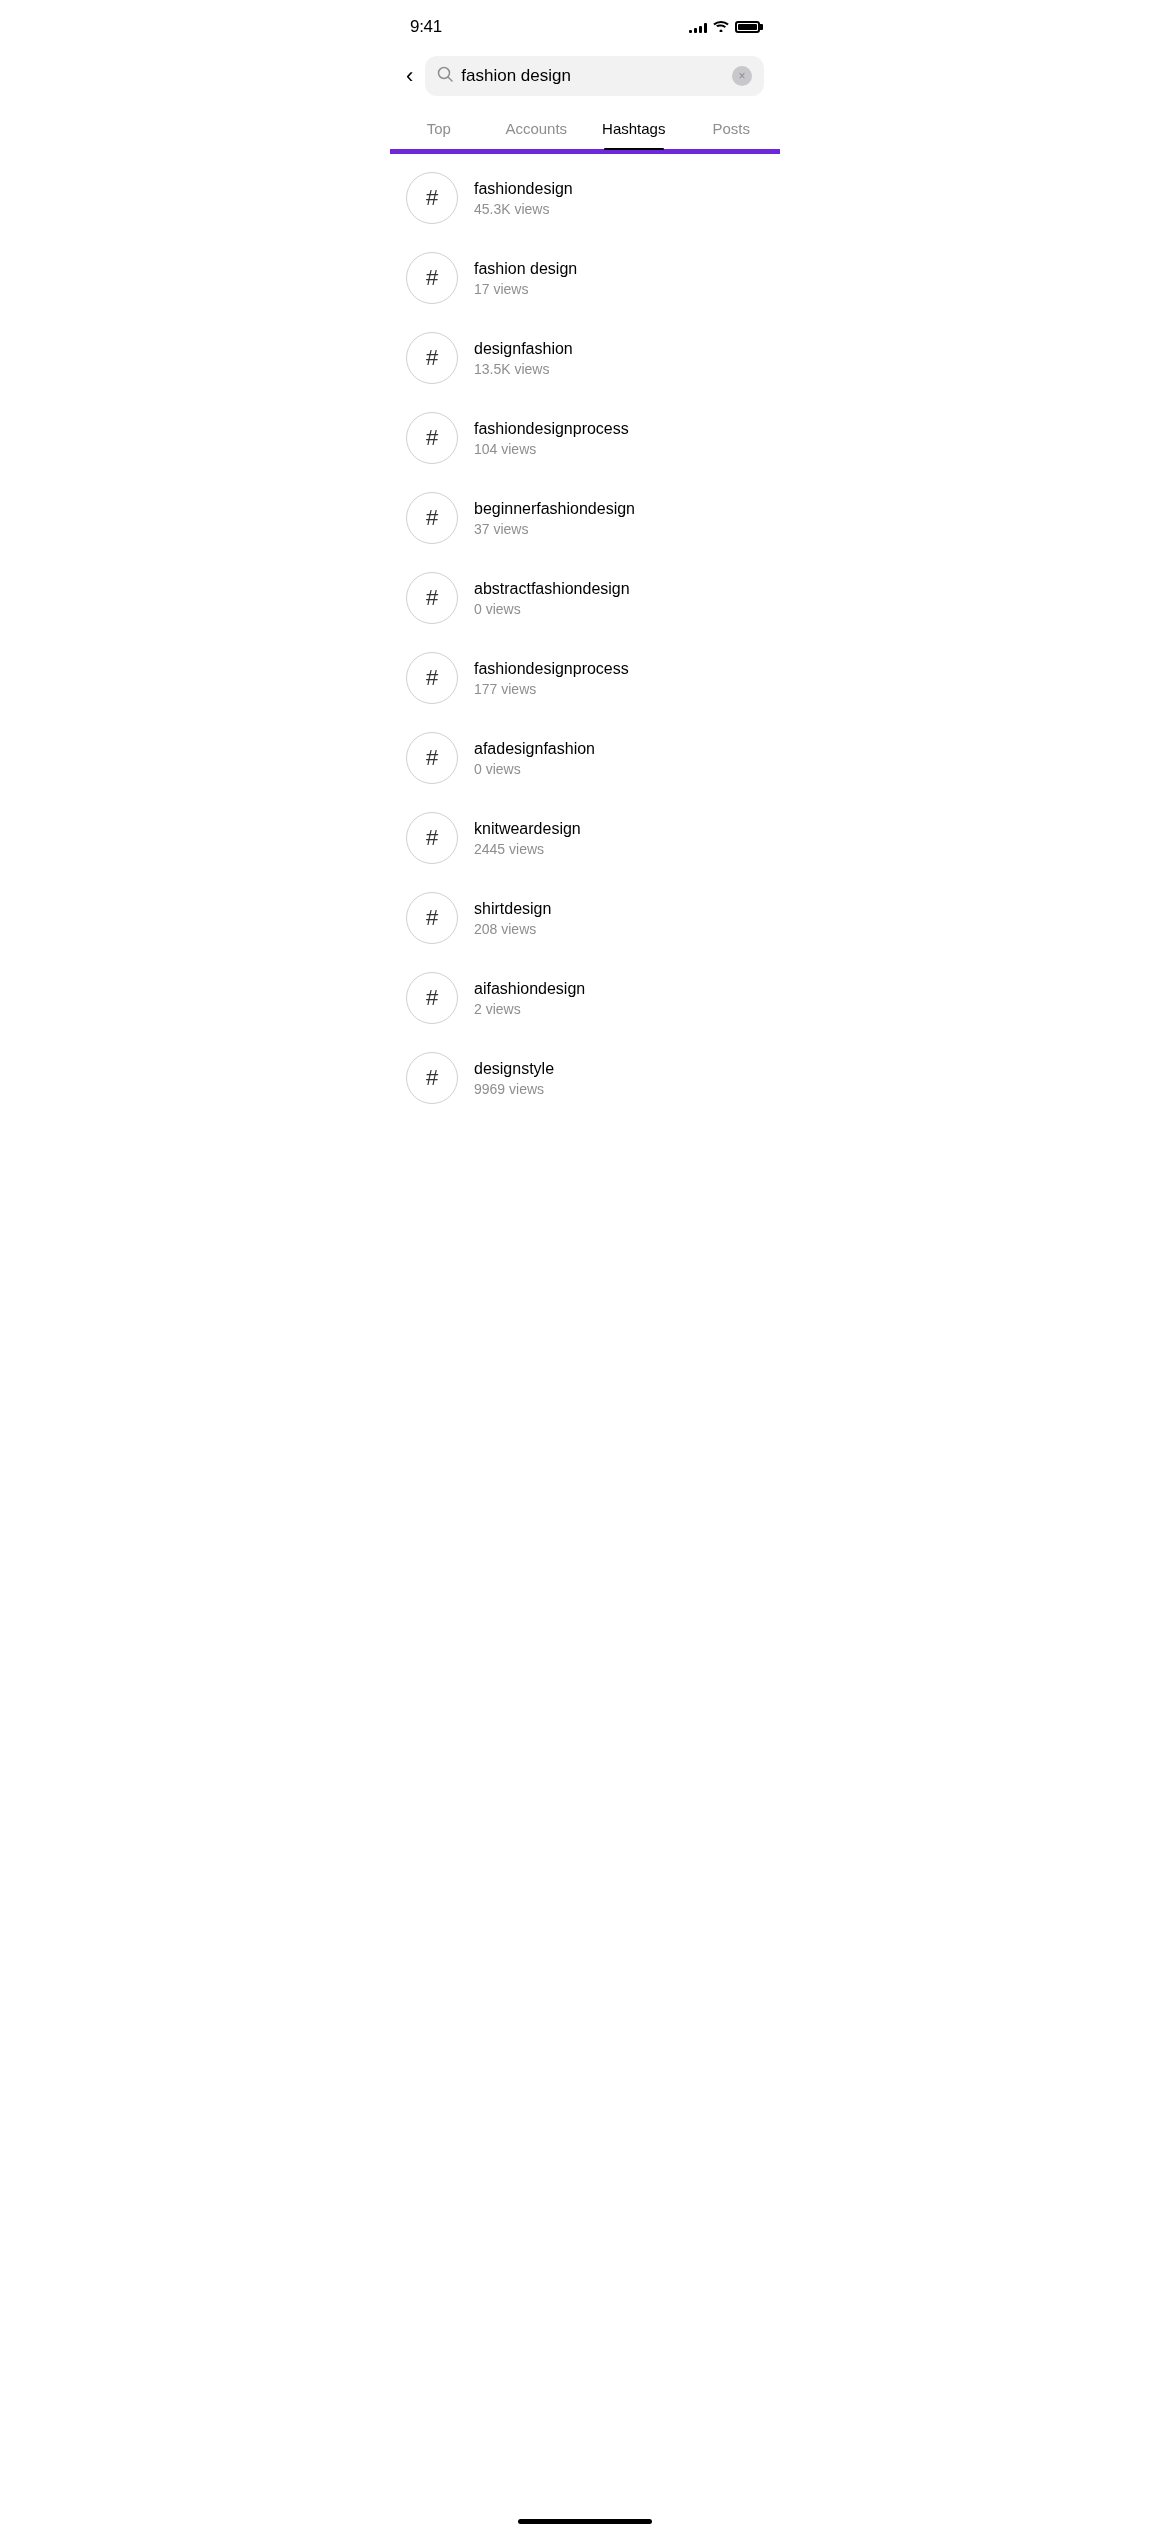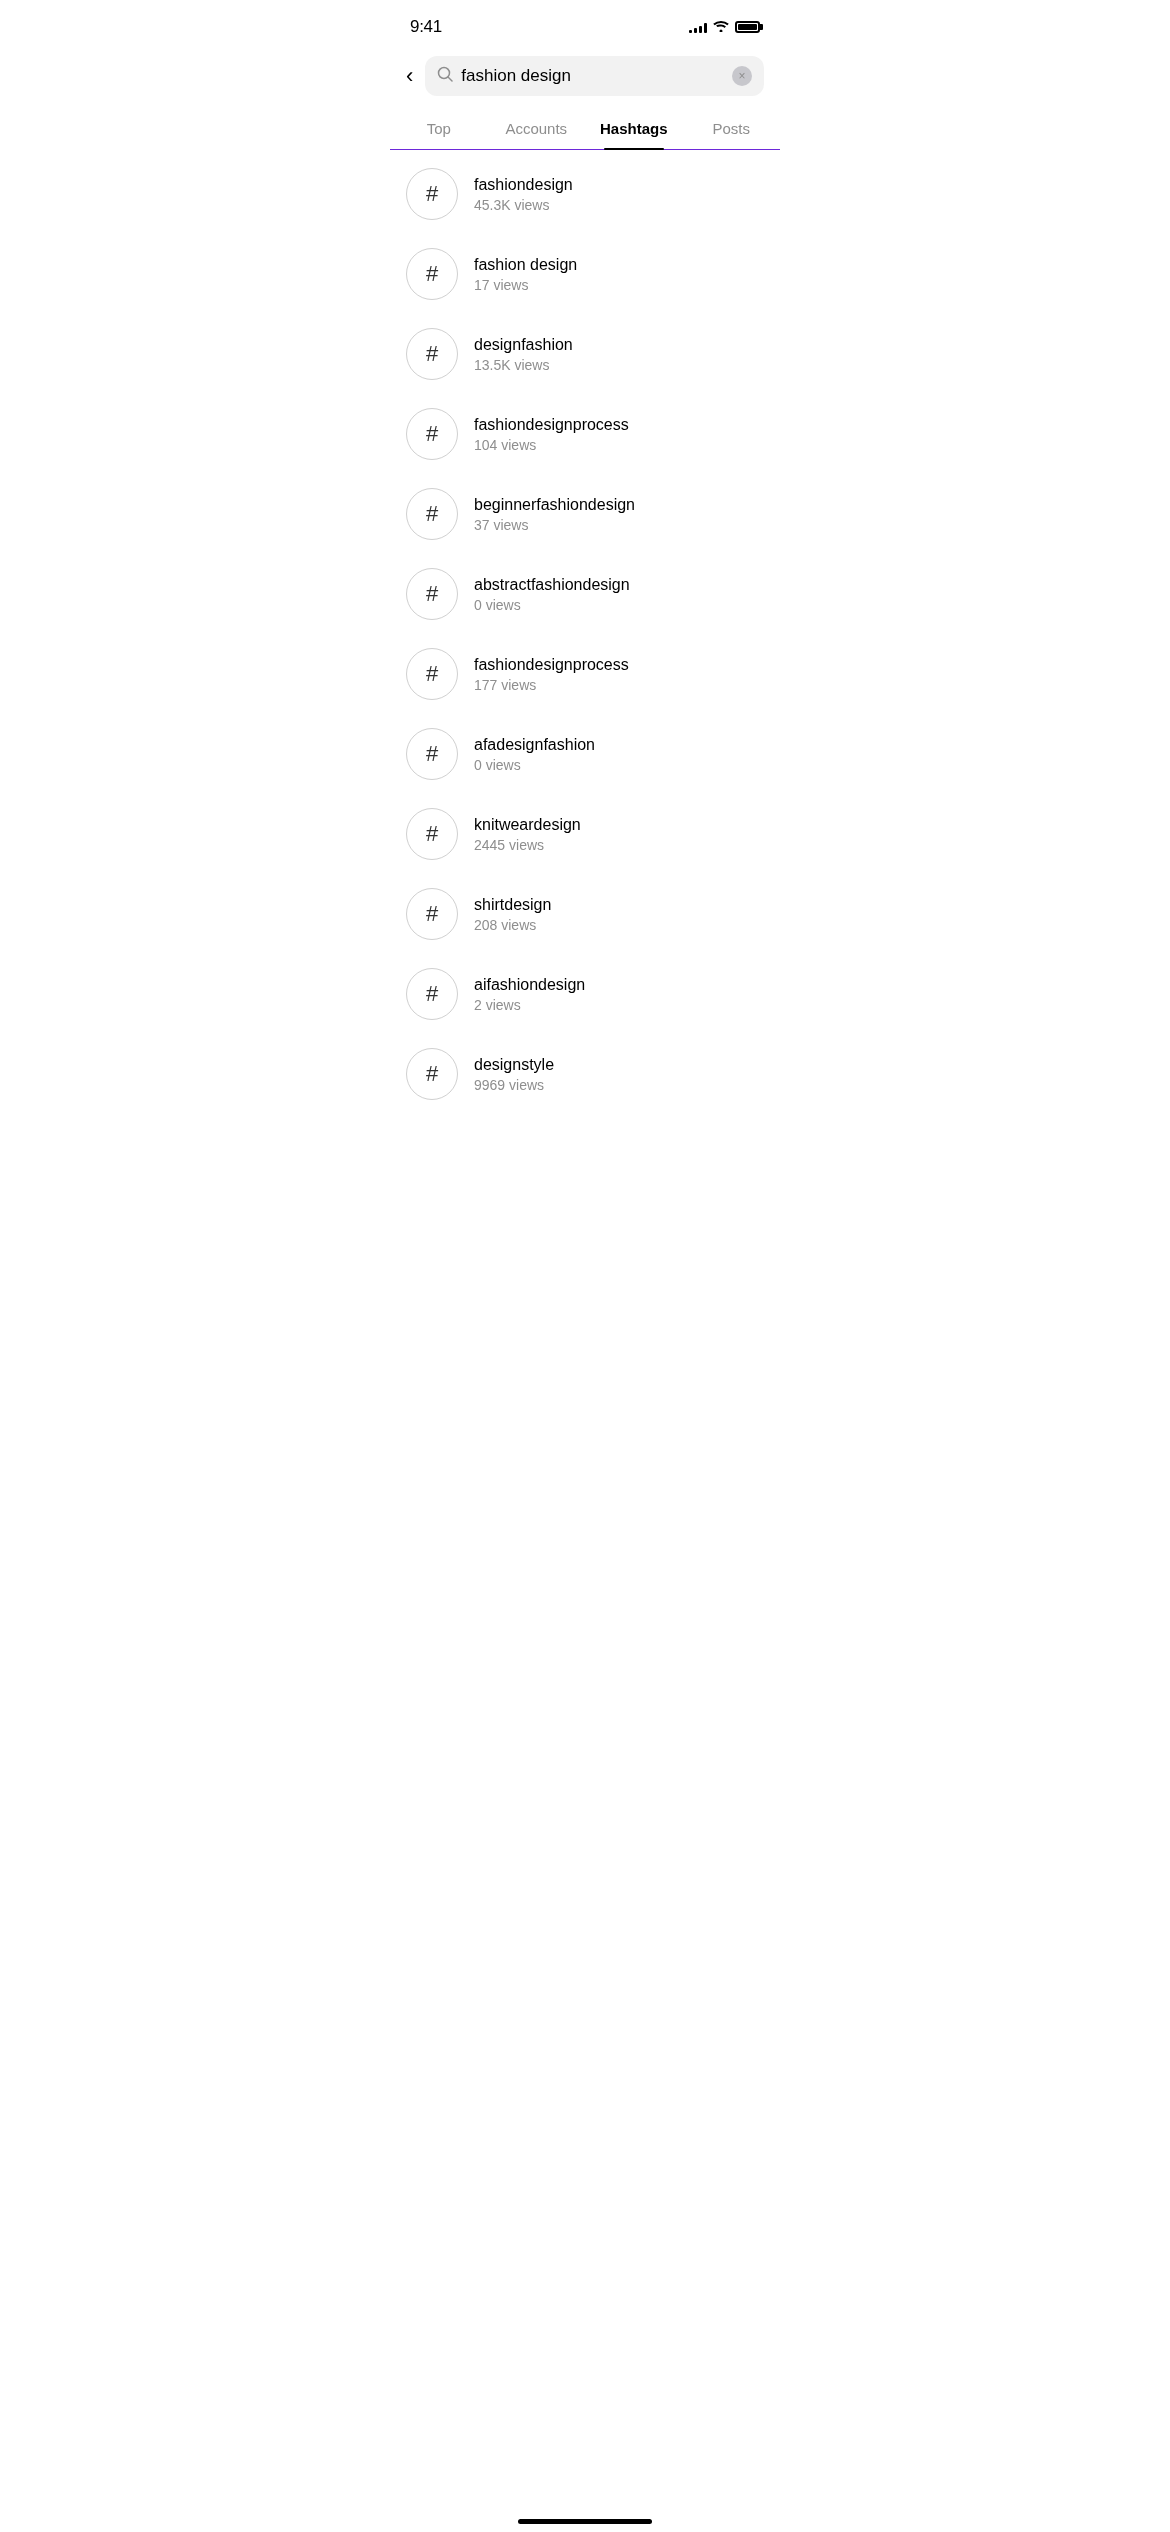--- a/index.html
+++ b/index.html
@@ -139,37 +139,37 @@
       display: flex;
       align-items: center;
       justify-content: center;
       font-size: 12px;
     }
 
     
     .tabs {
       display: flex;
       justify-content: space-around;
-      border-bottom: 1px solid #6d28d9;
+      border-bottom: 5px solid #6d28d9;
       margin-bottom: 4px;
     }
 
     .tab {
       padding: 12px 0;
       font-size: 15px;
       color: #8e8e8e;
       cursor: pointer;
       position: relative;
       flex: 1;
       text-align: center;
     }
 
     .tab.active {
       color: #000;
-      font-weight: 700;
+      font-weight: 400;
     }
 
     .tab.active::after {
       content: '';
       position: absolute;
       bottom: -1px;
       left: 50%;
       transform: translateX(-50%);
       width: 60px;
       height: 2px;

